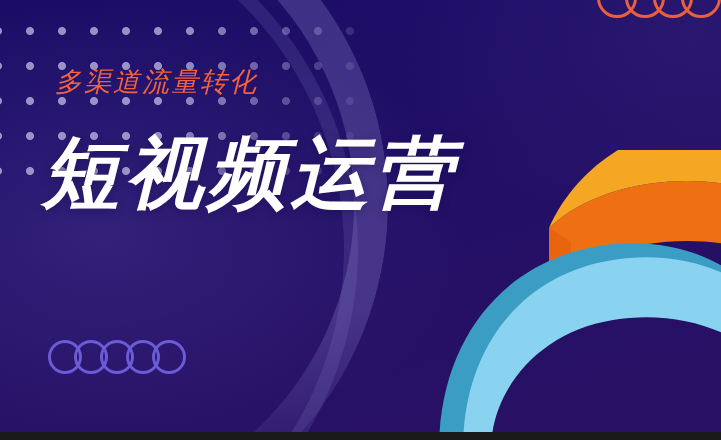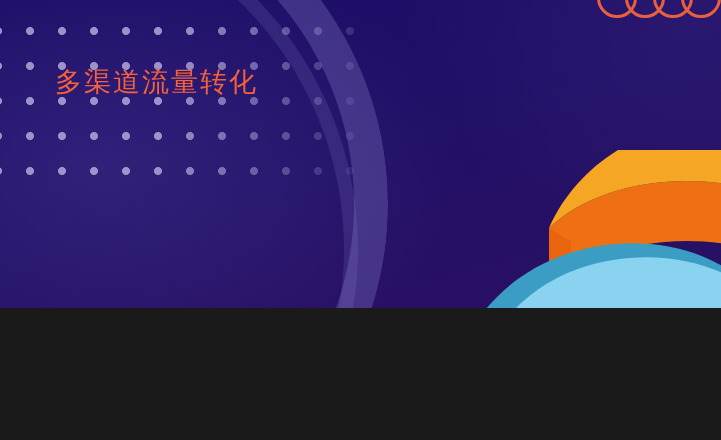--- a/index.html
+++ b/index.html
@@ -3,24 +3,25 @@
 <meta charset="utf-8">
 <style>
   html, body {
     margin: 0;
     padding: 0;
     background: #1a1a1a;
   }
   #banner {
     position: relative;
     width: 721px;
-    height: 308px;
+    height: 432px;
     overflow: hidden;
     font-family: "Liberation Sans", "DejaVu Sans", sans-serif;
     background: linear-gradient(165deg, #1b0d67 0%, #210f66 45%, #2a1164 100%);
+    font-style: italic;
   }
 
   
   .layer { position: absolute; pointer-events: none; }
 
   
   #dot-grid {
     left: -8px; top: -10px;
     width: 380px; height: 210px;
     background-image: radial-gradient(circle at 6px 6px, rgba(196,192,232,0.80) 3.6px, rgba(196,192,232,0) 4.4px);
@@ -187,15 +188,16 @@
                  L 342 212
                  C 312 178, 252 160, 192 170
                  C 116 182, 70 242, 70 300
                  Z" fill="#8AD3F0"></path>
       </g>
     </svg>
   </div>
 
   <div id="text-block">
     <div id="eyebrow">多渠道流量转化</div>
+    <div id="headline">短视频运营</div>
   </div>
 
 </div>
 
 </body></html>

